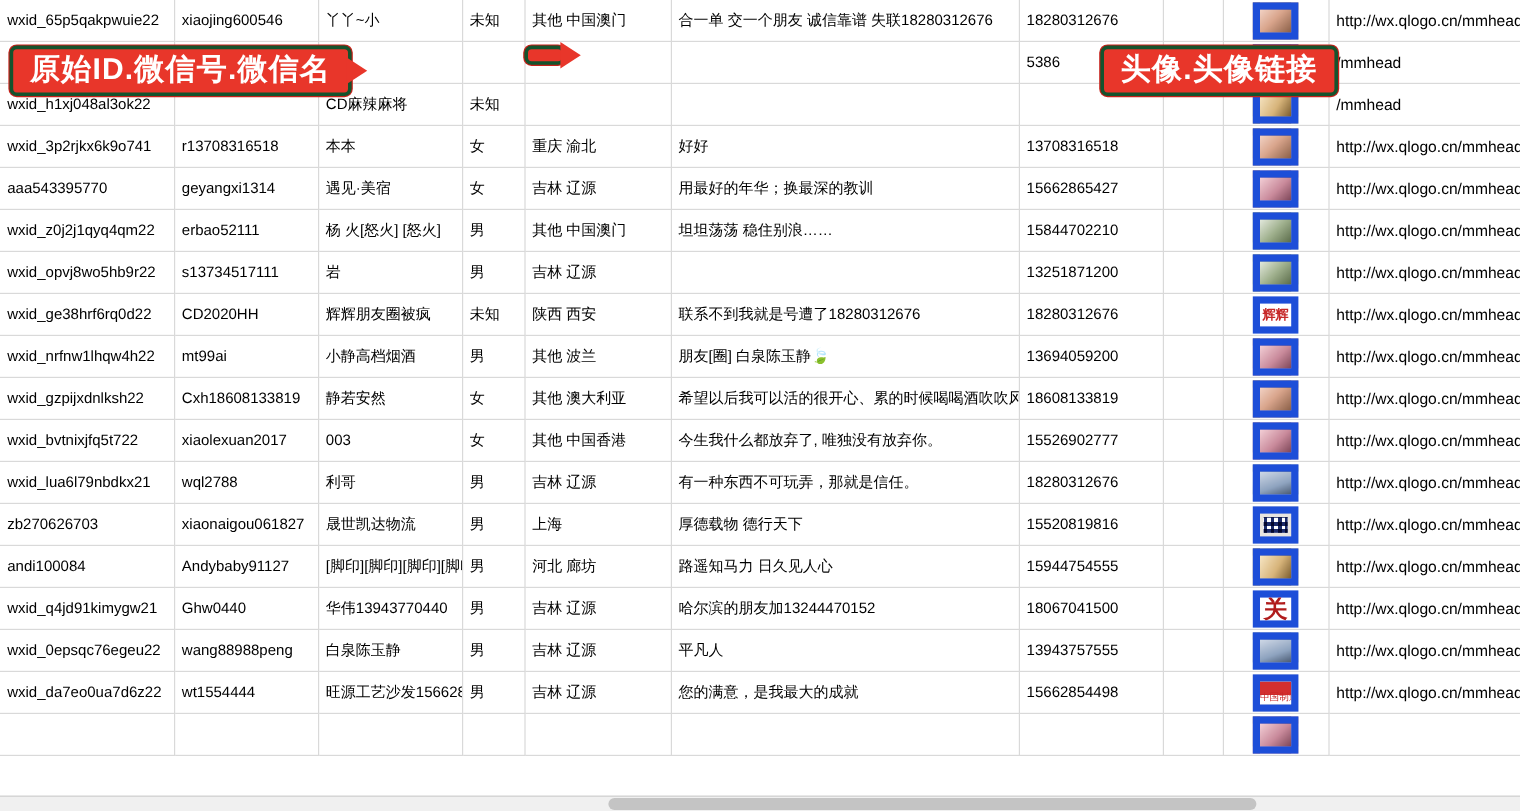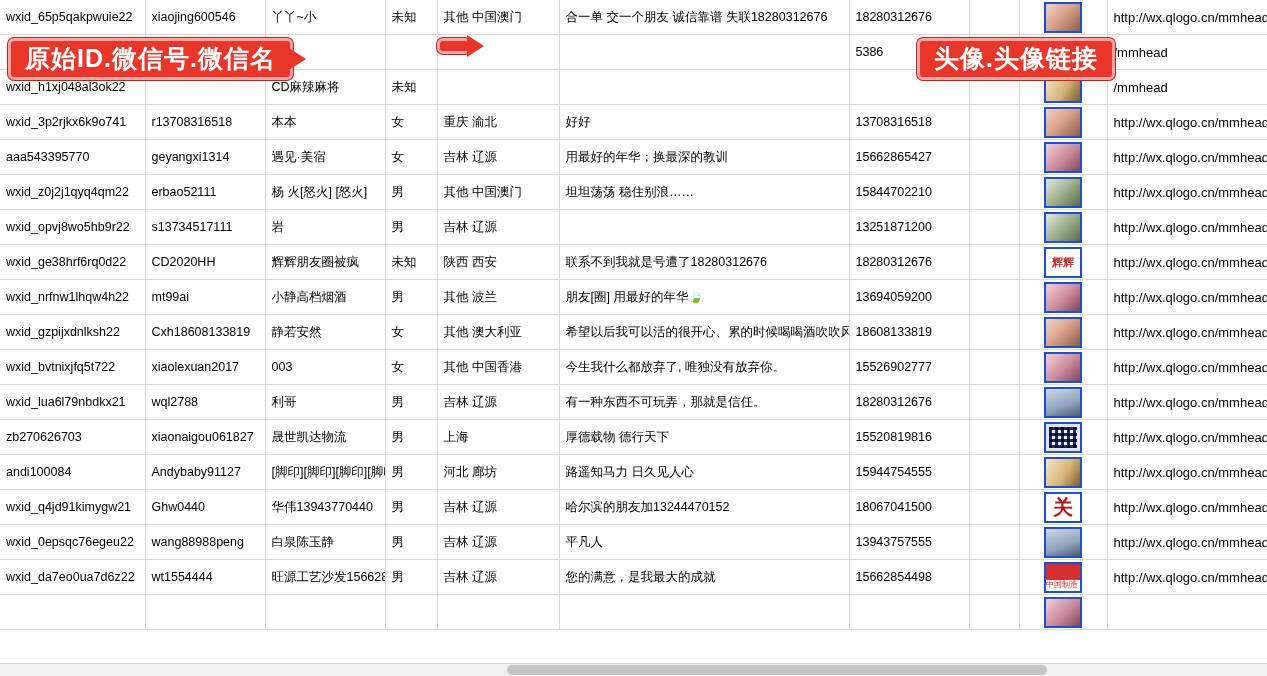--- a/index.html
+++ b/index.html
@@ -52,21 +52,21 @@
     font-size: 13px;
   }
   td.avatar {
     padding: 0;
     text-align: center;
   }
   .avatar-box {
     width: 38px;
     height: 31px;
     margin: 0 auto;
-    border: 2px solid #1d4ed8;
+    border: 6px solid #1d4ed8;
     box-sizing: border-box;
     background: #e8e4df;
     position: relative;
     overflow: hidden;
   }
   .av-a { background: linear-gradient(135deg,#f2d2c4 0%, #d9a58c 45%, #8a5f47 100%); }
   .av-b { background: linear-gradient(160deg,#cfd8e6 0%, #8ea3bf 60%, #4a5a72 100%); }
   .av-c { background: linear-gradient(120deg,#f7e6c4 0%, #d7b47a 55%, #7a5c2e 100%); }
   .av-d { background: linear-gradient(135deg,#e3e9dd 0%, #9fb08d 50%, #5a6b4a 100%); }
   .av-e { background: linear-gradient(135deg,#f3cfd6 0%, #c98a9b 55%, #7d4658 100%); }
@@ -113,21 +113,21 @@
     position: absolute;
     display: flex;
     align-items: center;
     background: #e8362a;
     color: #ffffff;
     font-weight: bold;
     font-size: 25px;
     letter-spacing: 1px;
     padding: 4px 14px 6px 14px;
     border-radius: 6px;
-    border: 3px solid #fca5a5;
+    border: 3px solid #14532d;
     box-shadow: 0 0 0 1px #c62019;
     white-space: nowrap;
     line-height: 1.05;
   }
   .callout .tail {
     position: absolute;
     right: -16px;
     top: 50%;
     transform: translateY(-50%);
     width: 0; height: 0;
@@ -293,21 +293,21 @@
             </div>
           </td>
           <td class="url">http://wx.qlogo.cn/mmhead</td>
         </tr>
         <tr>
           <td class="sep-right">wxid_nrfnw1lhqw4h22</td>
           <td class="">mt99ai</td>
           <td class="sep-right">小静高档烟酒</td>
           <td class="">男</td>
           <td class="">其他 波兰</td>
-          <td class="sep-right">朋友[圈] 用最好的年华🍃</td>
+          <td class="sep-right">朋友[圈] 白泉陈玉静🍃</td>
           <td class="phone">13694059200</td>
           <td></td>
           <td class="avatar">
             <div class="avatar-box av-e"></div>
           </td>
           <td class="url">http://wx.qlogo.cn/mmhead</td>
         </tr>
         <tr>
           <td class="sep-right">wxid_gzpijxdnlksh22</td>
           <td class="">Cxh18608133819</td>

